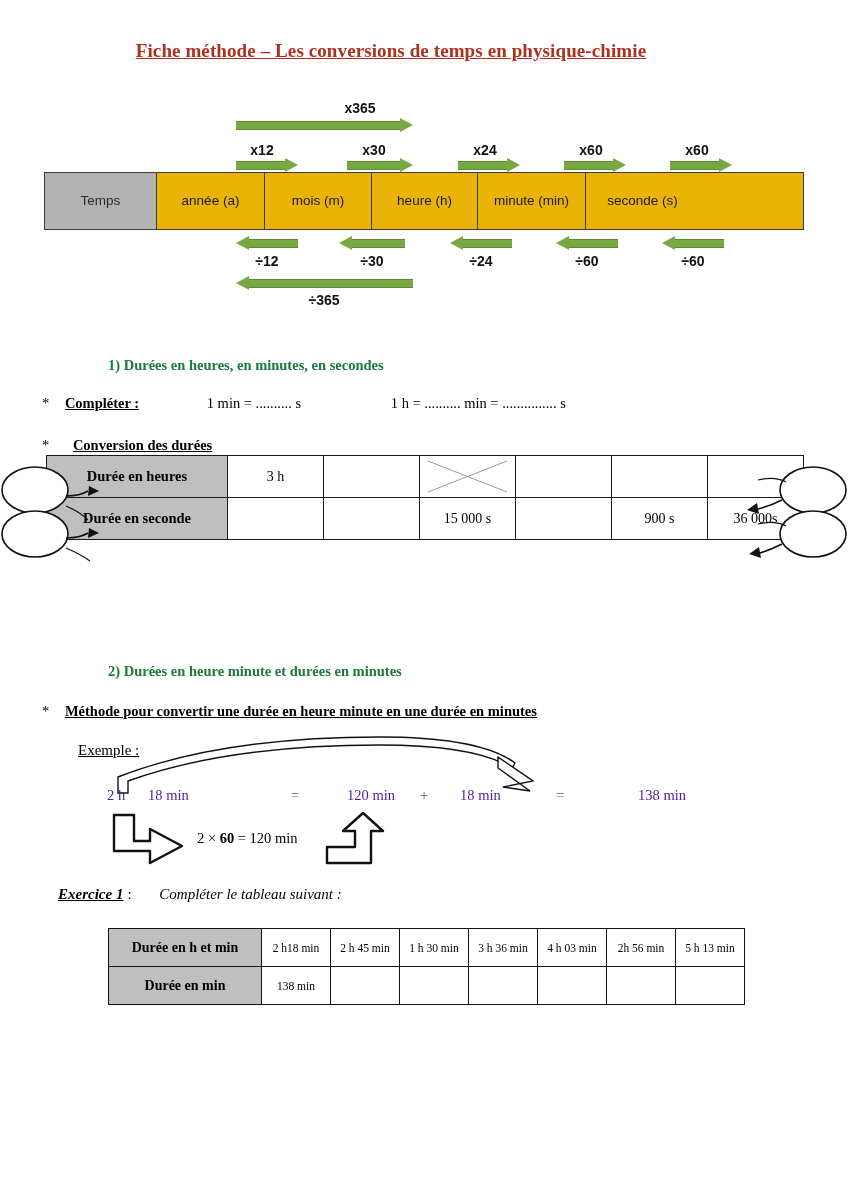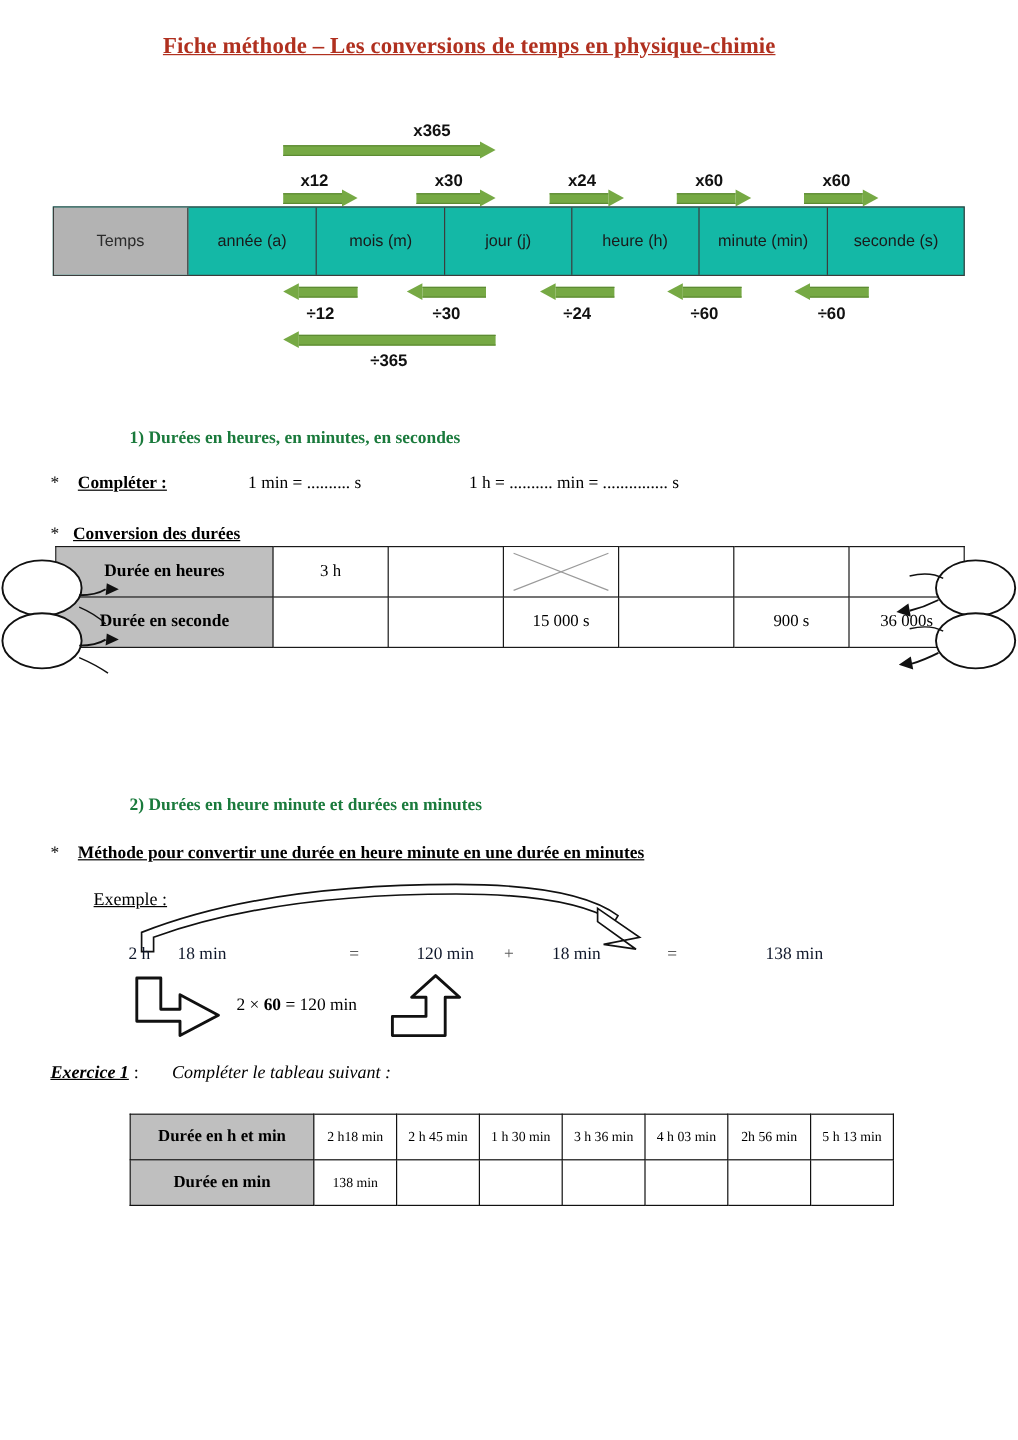--- a/index.html
+++ b/index.html
@@ -13,21 +13,21 @@
     position: relative;
     font-family: "Liberation Serif", serif;
     color: #000;
     overflow: hidden;
   }
 
   
   .doc-title {
     position: absolute;
     left: 0;
-    top: 28px;
+    top: 40px;
     width: 782px;
     text-align: center;
     font-family: "Liberation Serif", serif;
     font-weight: bold;
     font-size: 19px;
     color: #b0301f;
     text-decoration: underline;
     letter-spacing: 0.1px;
   }
 
@@ -41,21 +41,21 @@
   }
   .units-bar {
     position: absolute;
     left: 0;
     top: 72px;
     width: 760px;
     height: 58px;
     border: 1.5px solid #3c3c3c;
     box-sizing: border-box;
     display: flex;
-    background: #14b8a6;
+    background: #eab308;
   }
   .unit-cell {
     border-right: 1.5px solid #3c3c3c;
     box-sizing: border-box;
     display: flex;
     align-items: center;
     justify-content: center;
     text-align: center;
     font-family: "Liberation Sans", sans-serif;
     font-size: 13.5px;
@@ -198,21 +198,21 @@
     top: 52px;
     left: 0;
     width: 720px;
     height: 22px;
   }
   .ex-tok {
     position: absolute;
     font-family: "Liberation Serif", serif;
     font-size: 14.5px;
     white-space: nowrap;
-    color: #0f172a;
+    color: #4c1d95;
   }
   .ex-calc {
     position: absolute;
     left: 137px;
     top: 95px;
     font-family: "Liberation Serif", serif;
     font-size: 14.5px;
     white-space: nowrap;
   }
   .ex-calc b { font-weight: bold; }
@@ -223,20 +223,21 @@
     left: 42px;
     top: 886px;
     font-family: "Liberation Serif", serif;
     font-size: 15px;
     white-space: nowrap;
   }
   .exo-line .exo-name {
     font-weight: bold;
     font-style: italic;
     text-decoration: underline;
+    margin-left: 16px;
   }
   .exo-line .exo-instr { font-style: italic; }
 
   .exo-table {
     position: absolute;
     left: 108px;
     top: 928px;
     border-collapse: collapse;
     table-layout: fixed;
   }
@@ -298,21 +299,20 @@
   <div class="garrow-label" style="left:623px; top:42px; width:60px;">x60</div>
   <div class="garrow right" style="left:626px; top:58px; width:62px;">
     <div class="shaft" style="width:49px;"></div>
     <div class="head"></div>
   </div>
 
   <div class="units-bar">
     <div class="unit-cell temps" style="width:112px;">Temps</div>
     <div class="unit-cell" style="width:108px;">année (a)</div>
     <div class="unit-cell" style="width:107px;">mois (m)</div>
-    <div class="unit-cell" style="width:106px;">jour (j)</div>
     <div class="unit-cell" style="width:106px;">heure (h)</div>
     <div class="unit-cell" style="width:108px;">minute (min)</div>
     <div class="unit-cell" style="width:113px;">seconde (s)</div>
   </div>
 
   <div class="garrow left" style="left:192px; top:136px; width:62px;">
     <div class="shaft" style="left:13px; width:49px;"></div>
     <div class="head"></div>
   </div>
   <div class="garrow-label" style="left:192px; top:153px; width:62px;">÷12</div>
@@ -353,21 +353,21 @@
 
 <div class="bullet-line" style="left:42px; top:395px;">
   <span class="star">*</span>
   <span class="ul" style="margin-left:12px;">Compléter :</span>
   <span style="margin-left:64px;">1 min = .......... s</span>
   <span style="margin-left:86px;">1 h = .......... min = ............... s</span>
 </div>
 
 <div class="bullet-line" style="left:42px; top:437px;">
   <span class="star">*</span>
-  <span class="ul" style="margin-left:8px;">Conversion des durées</span>
+  <span class="ul" style="margin-left:20px;">Conversion des durées</span>
 </div>
 
 <table class="conv-table">
   <tbody>
       <tr>
     <td class="rowhead">Durée en heures</td>
     <td class="dcol">3 h</td>
     <td class="dcol"></td>
     <td class="dcol crossed">
       <svg viewBox="0 0 95 41" preserveAspectRatio="none">

